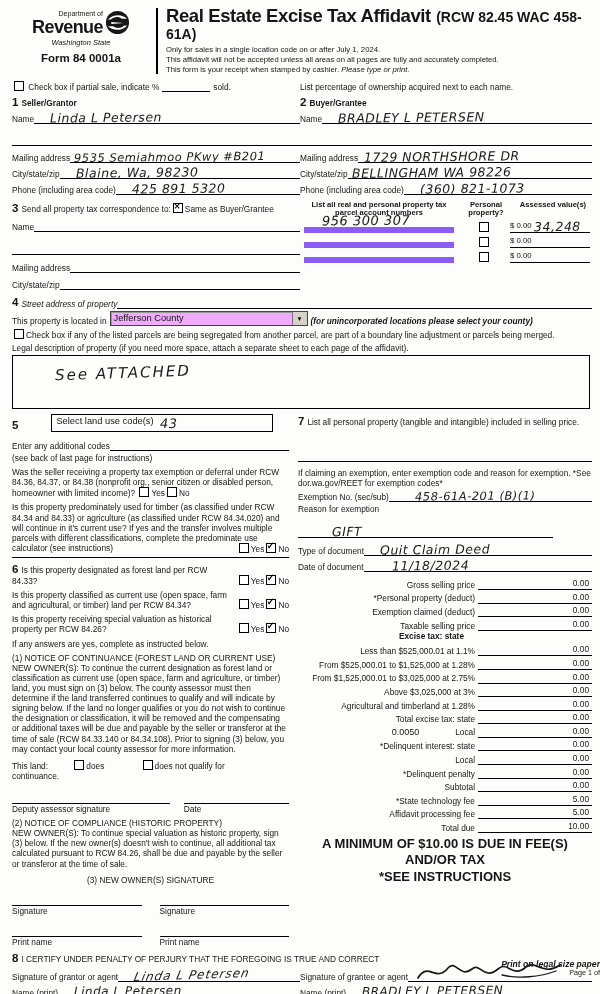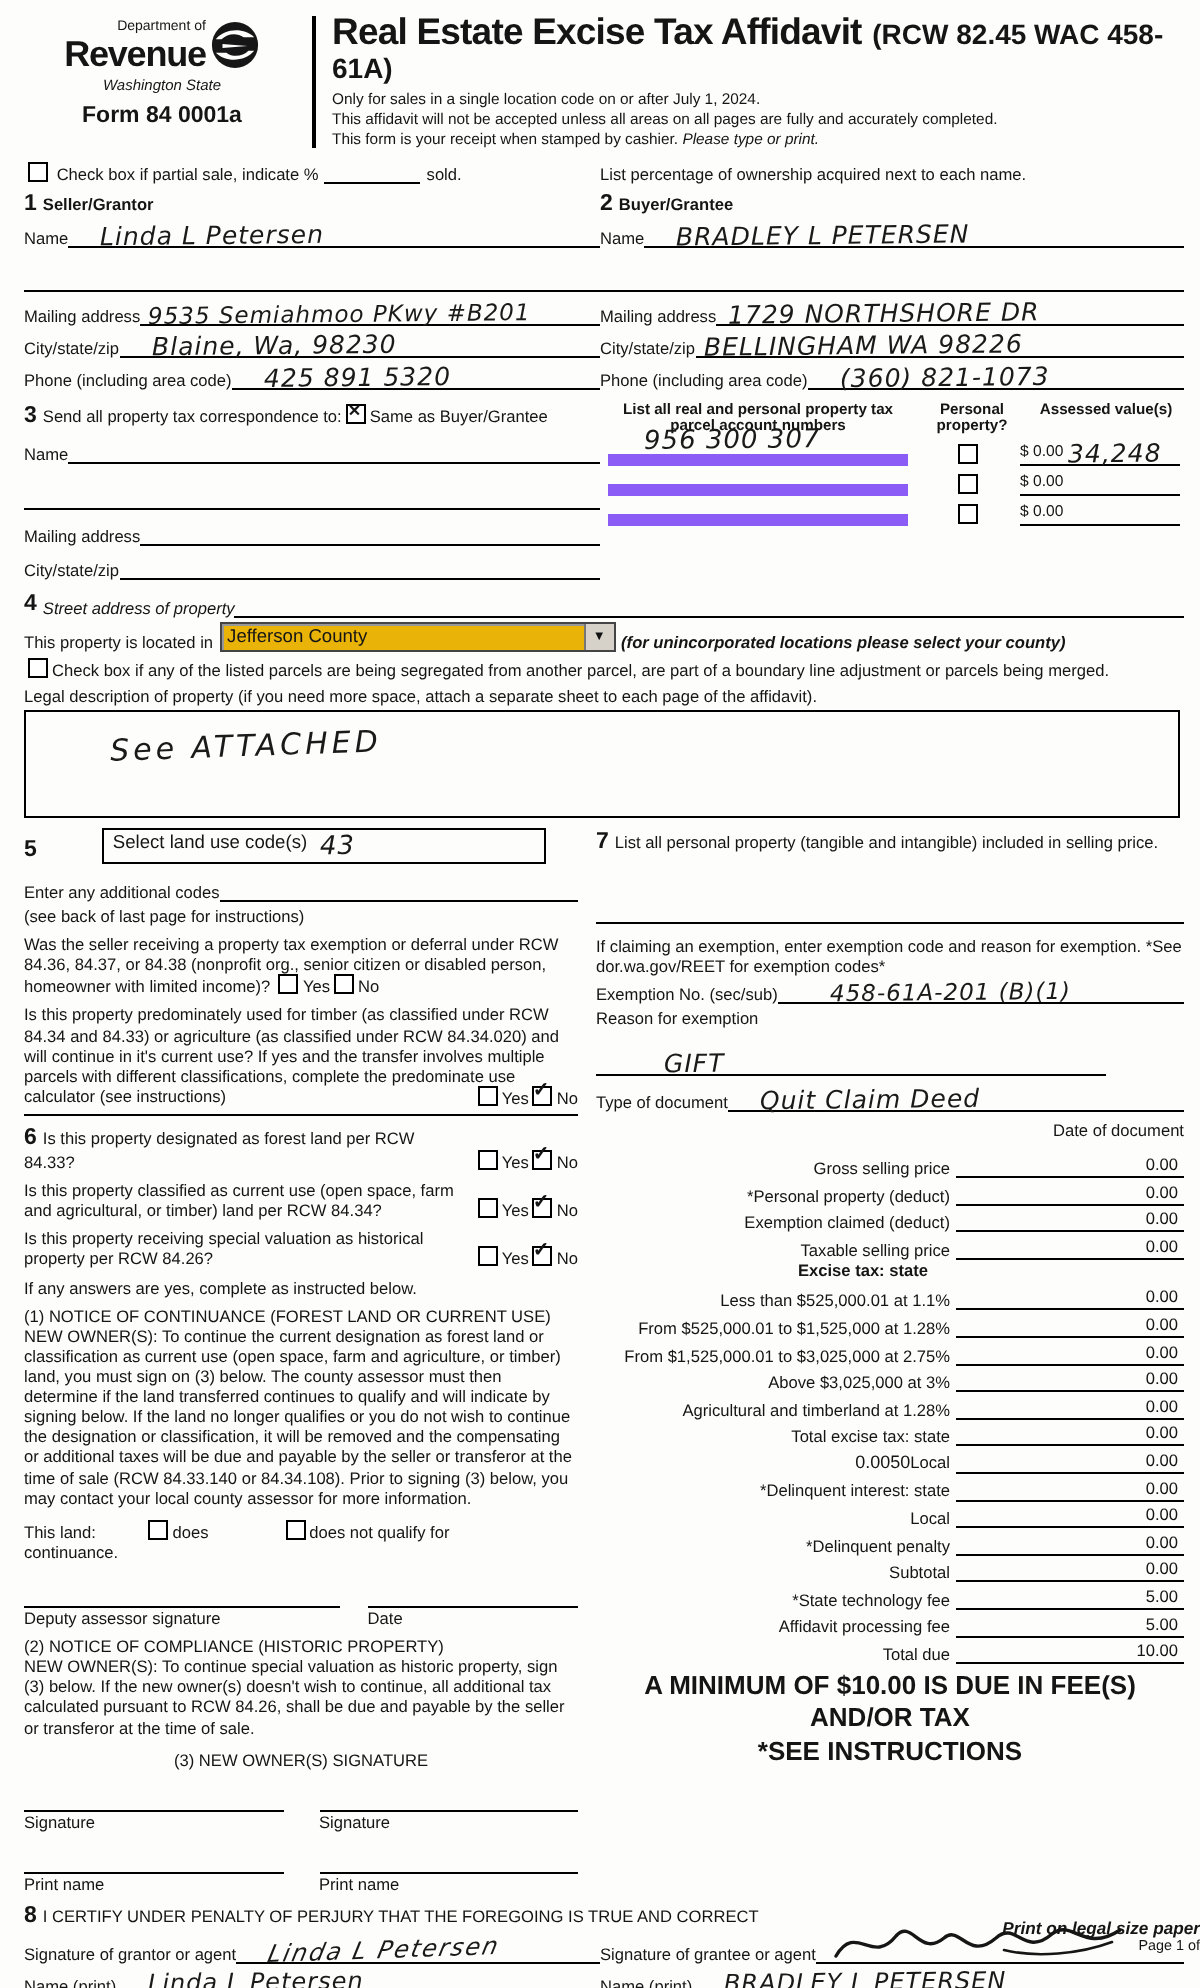--- a/index.html
+++ b/index.html
@@ -40,21 +40,21 @@
   .g-l{width:288px;box-sizing:border-box;}
   .g-r{flex:1;}
   .phead{display:flex;font-weight:bold;font-size:7.6px;text-align:center;line-height:1.15;}
   .ph1{width:158px;} .ph2{width:56px;} .ph3{width:78px;}
   .prow{display:flex;align-items:flex-end;height:15px;}
   .pline{width:150px;margin:0 4px;border-bottom:6px solid #8b5cf6;position:relative;height:11px;text-decoration:underline;}
   .pcb{width:52px;text-align:center;}
   .pval{width:80px;border-bottom:1px solid #000;position:relative;height:11px;font-size:7.8px;}
   .pval .hw{left:24px;font-size:12.5px;}
   
-  .dd{display:inline-flex;align-items:stretch;border:1px solid #444;background:#eab308;
+  .dd{display:inline-flex;align-items:stretch;border:1px solid #444;background:#f0abfc;
       width:196px;height:13px;vertical-align:bottom;margin:0 3px;box-shadow:inset 1px 1px 0 #999;}
   .dd-val{flex:1;font-size:9.3px;padding:0 3px;line-height:13px;}
   .dd-btn{width:14px;background:#d6d2ca;border-left:1px solid #777;text-align:center;
       font-size:6.5px;line-height:13px;color:#111;}
   .legalbox{border:1.6px solid #000;height:52px;margin:2px 2px 0 0;position:relative;}
   .legalbox .hw{left:42px;top:8px;bottom:auto;font-size:15px;letter-spacing:2px;transform:rotate(-2deg);}
   
   .cols{display:flex;margin-top:5px;}
   .lc{width:286px;flex:none;padding-right:9px;box-sizing:border-box;}
   .rc{flex:1;}
@@ -70,21 +70,21 @@
   .dep-row{display:flex;gap:14px;margin-top:12px;}
   .dep-row .part1{flex:1.5;} .dep-row .part2{flex:1;}
   .dline{border-bottom:1px solid #000;height:10px;}
   .sig-grid{display:flex;gap:18px;margin-top:10px;}
   .sig-grid>div{flex:1;}
   
   .taxrow{display:flex;align-items:flex-end;height:13.6px;}
   .taxlabel{flex:1;text-align:right;padding-right:3px;white-space:nowrap;}
   .taxfill{width:114px;border-bottom:1px solid #000;text-align:right;flex:none;height:11px;}
   .taxval{padding-right:3px;}
-  .rate{font-size:9px;text-align:center;}
+  .rate{margin-right:36px;font-size:9px;text-align:center;}
   .excise-h{text-align:right;padding-right:128px;font-weight:bold;height:12px;}
   .minnote{text-align:center;font-weight:bold;font-size:13px;margin-top:3px;line-height:1.25;}
   
   .s8{border-top:none;margin-top:4px;}
   .s8 .grid2{margin-top:1px;}
   .sigrow{display:flex;align-items:flex-end;margin-top:4px;}
   .sigrow .uline .hw{font-size:12px;}
   .cursive{transform:rotate(-2deg) skewX(-14deg);letter-spacing:1px;}
   .scrawl{position:absolute;left:6px;bottom:-4px;}
   .printnote{position:absolute;right:0px;bottom:16px;text-align:right;}
@@ -364,21 +364,21 @@
           <span class="uline" style="max-width:255px;">
             <span class="hw" style="left:34px;">GIFT</span>
           </span>
         </div>
       <div class="frow" style="margin-top:6px;text-align:center;">
         <span class="nowrap">Type of document</span>
         <span class="uline">
             <span class="hw">Quit Claim Deed</span>
           </span>
       </div>
-      <div class="frow" style="margin-top:4px;flex-direction:column;">
+      <div class="frow" style="margin-top:4px;">
         <span class="nowrap">Date of document</span>
         <span class="uline">
             <span class="hw" style="left:28px;">11/18/2024</span>
           </span>
       </div>
 
       <div style="margin-top:4px;">
         <div class="taxrow">
             <span class="taxlabel">Gross selling price</span>
             <span class="taxfill"><span class="taxval">0.00</span></span>

